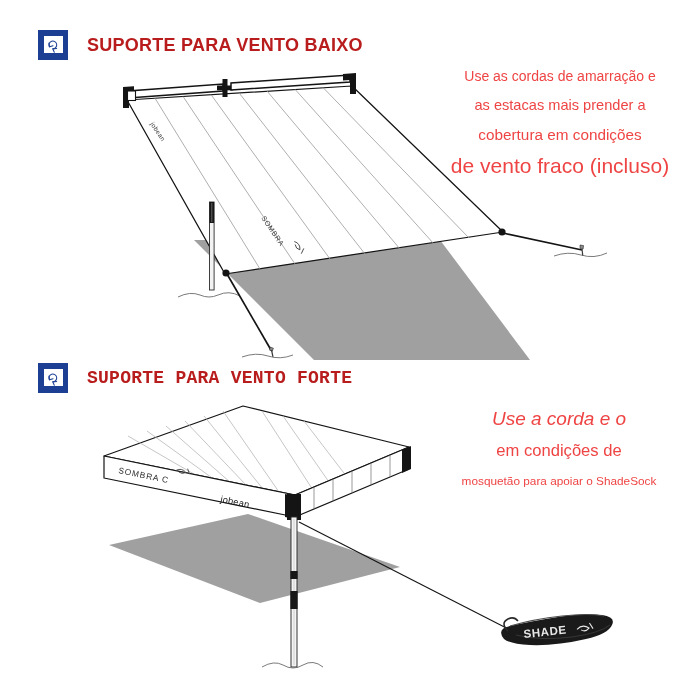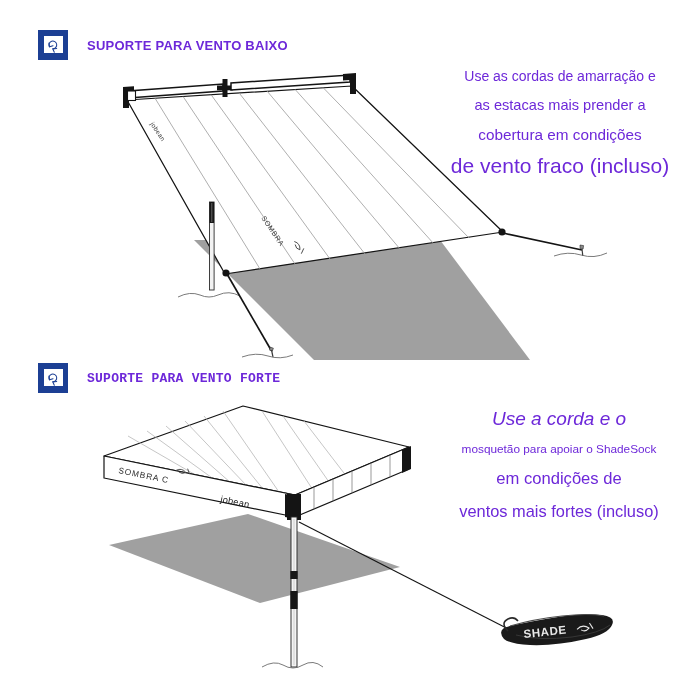--- a/index.html
+++ b/index.html
@@ -54,32 +54,32 @@
   }
   .badge-icon .glyph {
     position: absolute;
     left: 0;
     top: 0;
     width: 30px;
     height: 30px;
   }
 
   .section-title {
-    color: #6d28d9;
-    font-size: 13px;
+    color: #b91c1c;
+    font-size: 18px;
     font-weight: 700;
     letter-spacing: 0.25px;
     white-space: nowrap;
     line-height: 1;
   }
 
   
   .caption {
     position: absolute;
-    color: #6d28d9;
+    color: #ef4444;
     text-align: center;
     font-weight: 400;
   }
   #caption-1 {
     left: 432px;
     top: 62px;
     width: 256px;
   }
   #caption-2 {
     left: 428px;
@@ -219,23 +219,22 @@
           <path d="M11.0 13.1 l0.5 3.7 l3.5 -1.1"></path>
           <path d="M18.7 18.6 l-3.9 0.3 l1.5 3.3"></path>
         </g>
       </svg>
     </span>
     <span class="section-title">SUPORTE PARA VENTO FORTE</span>
   </div>
 
   <div class="caption" id="caption-2">
     <span class="line l0">Use a corda e o</span>
+    <span class="line l2">em condições de</span>
     <span class="line l1">mosquetão para apoiar o ShadeSock</span>
-    <span class="line l2">em condições de</span>
-    <span class="line l3">ventos mais fortes (incluso)</span>
   </div>
 
   <svg class="illustration" id="illustration-2" viewBox="0 0 560 290" xmlns="http://www.w3.org/2000/svg">
 
     <polygon points="29,150 168,119 320,172 180,208" fill="#a0a0a0"></polygon>
 
     <polygon points="163,11 329,52 215,100 24,61" fill="#ffffff" stroke="#141414" stroke-width="1.2" stroke-linejoin="round"></polygon>
 
     <g stroke="#b3b3b3" stroke-width="0.75" fill="none">
       <line x1="143" y1="16" x2="199" y2="97"></line>

